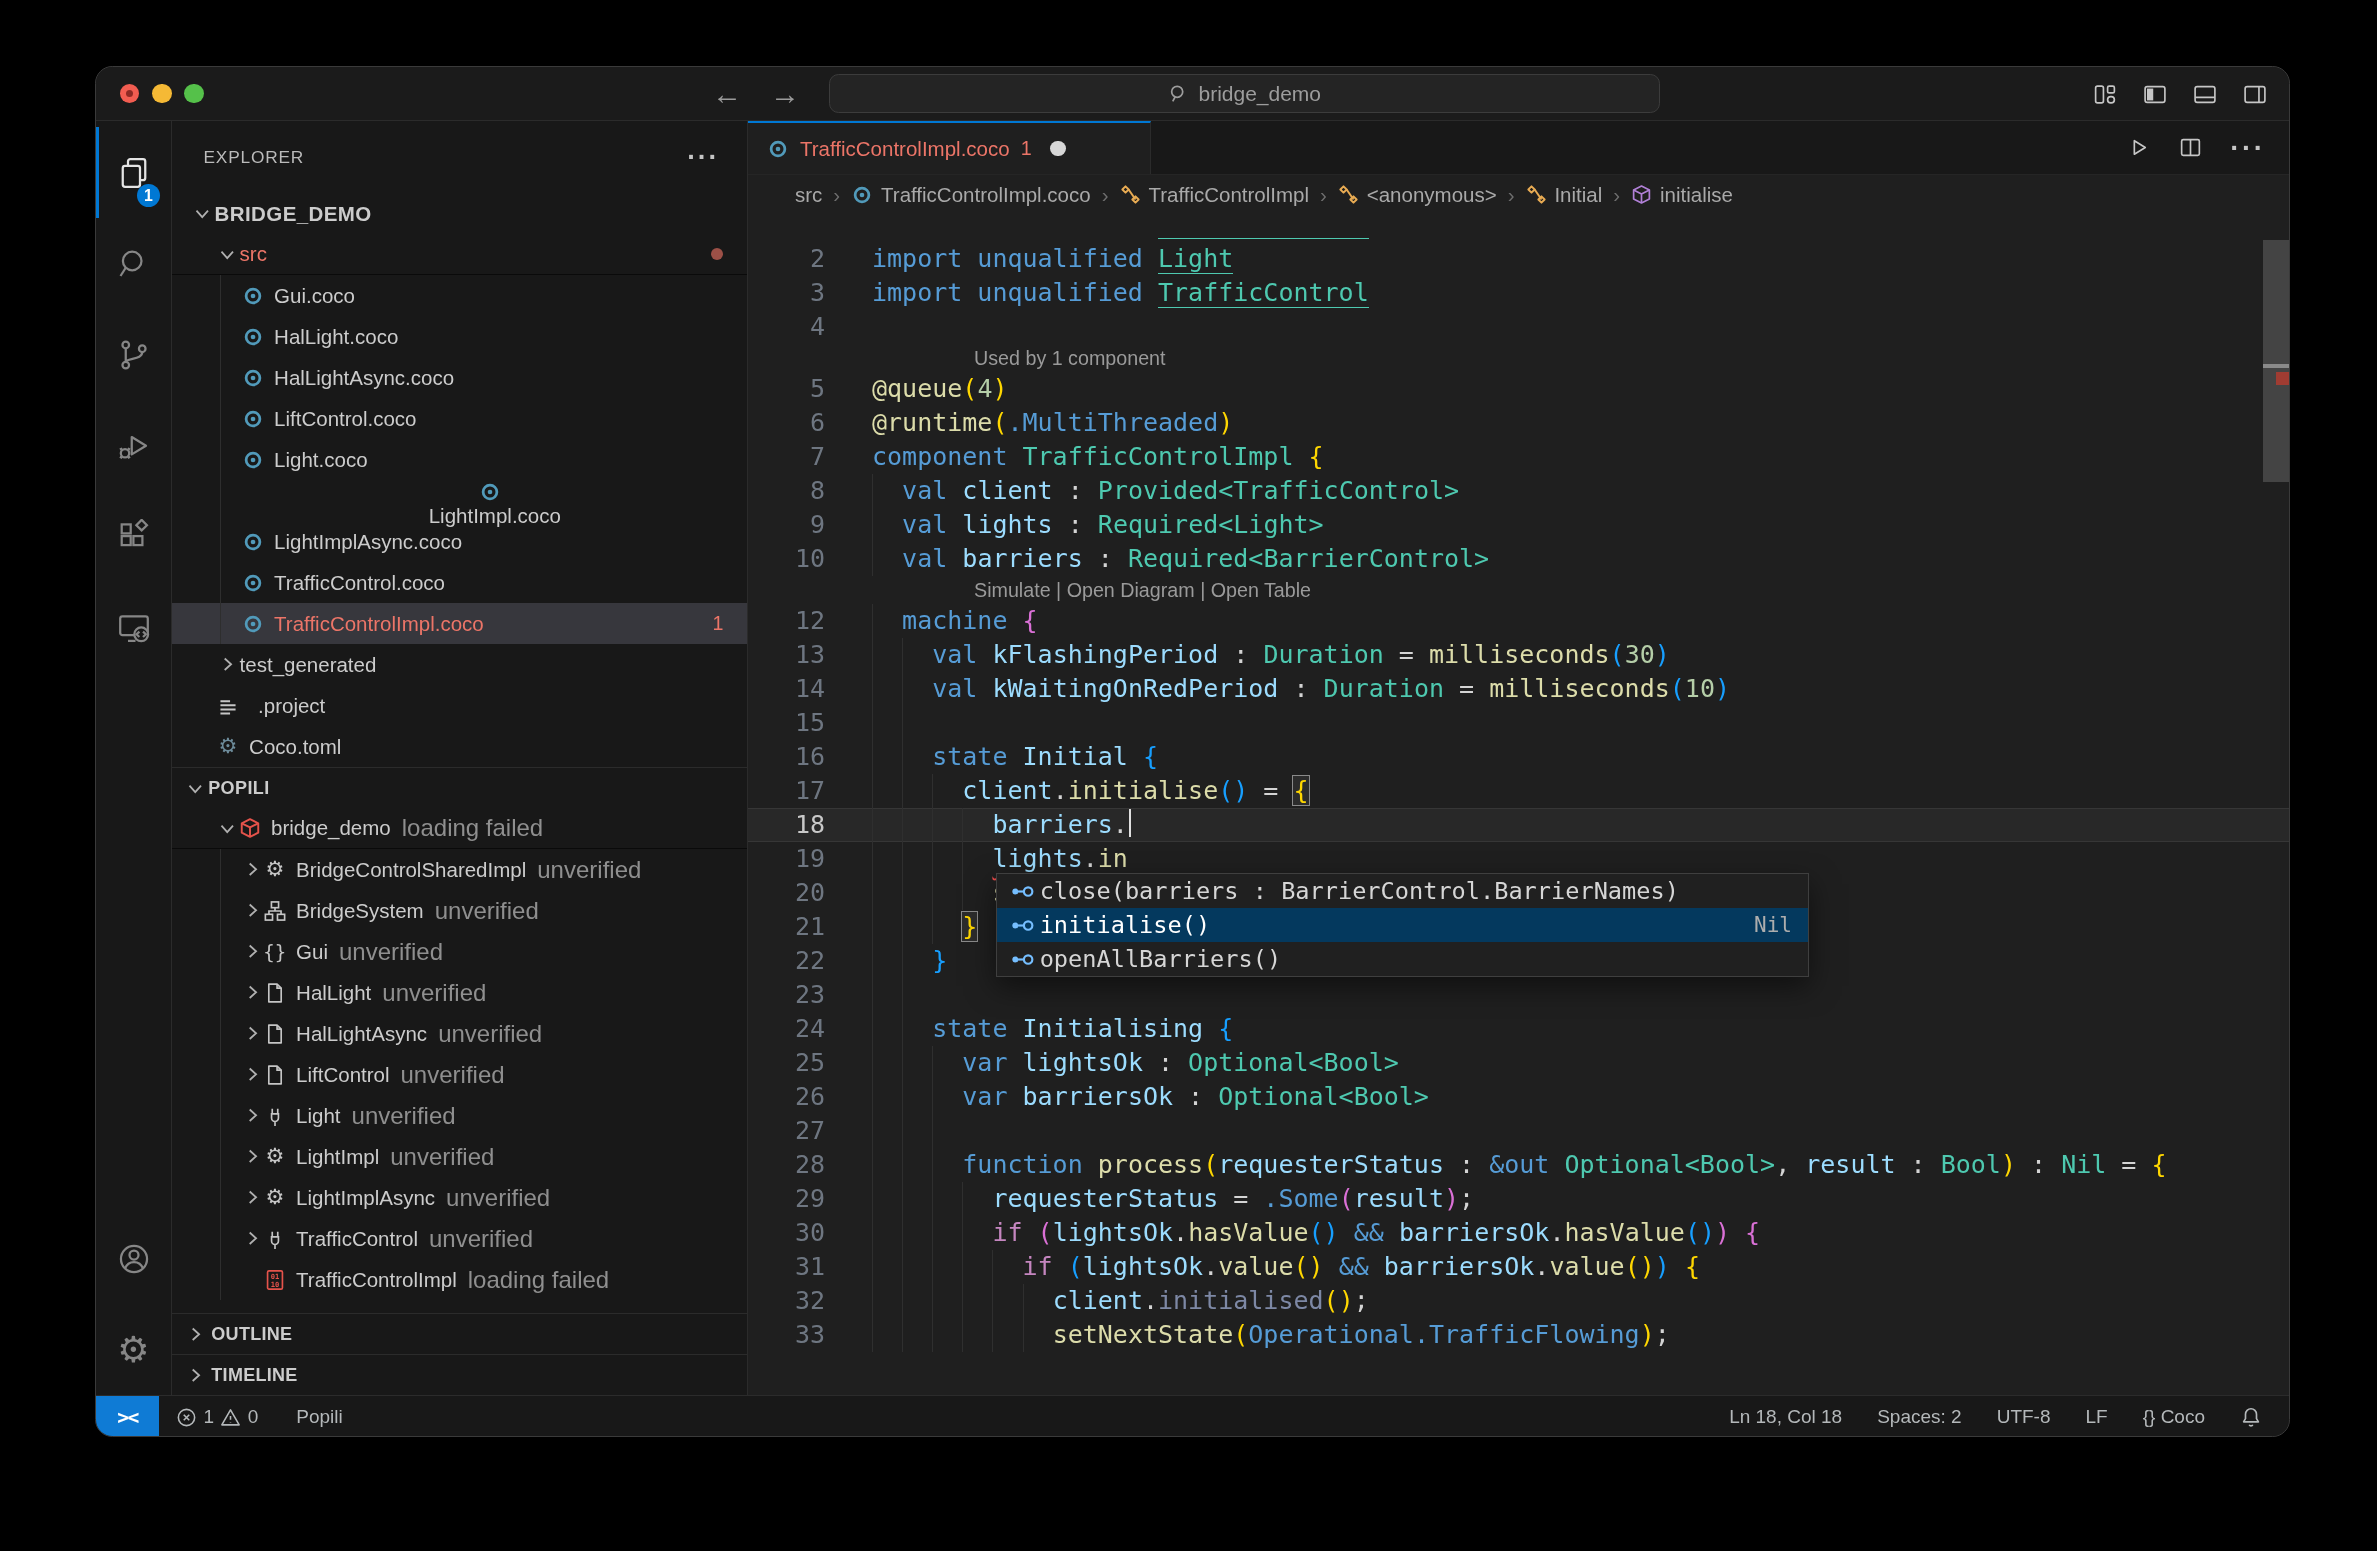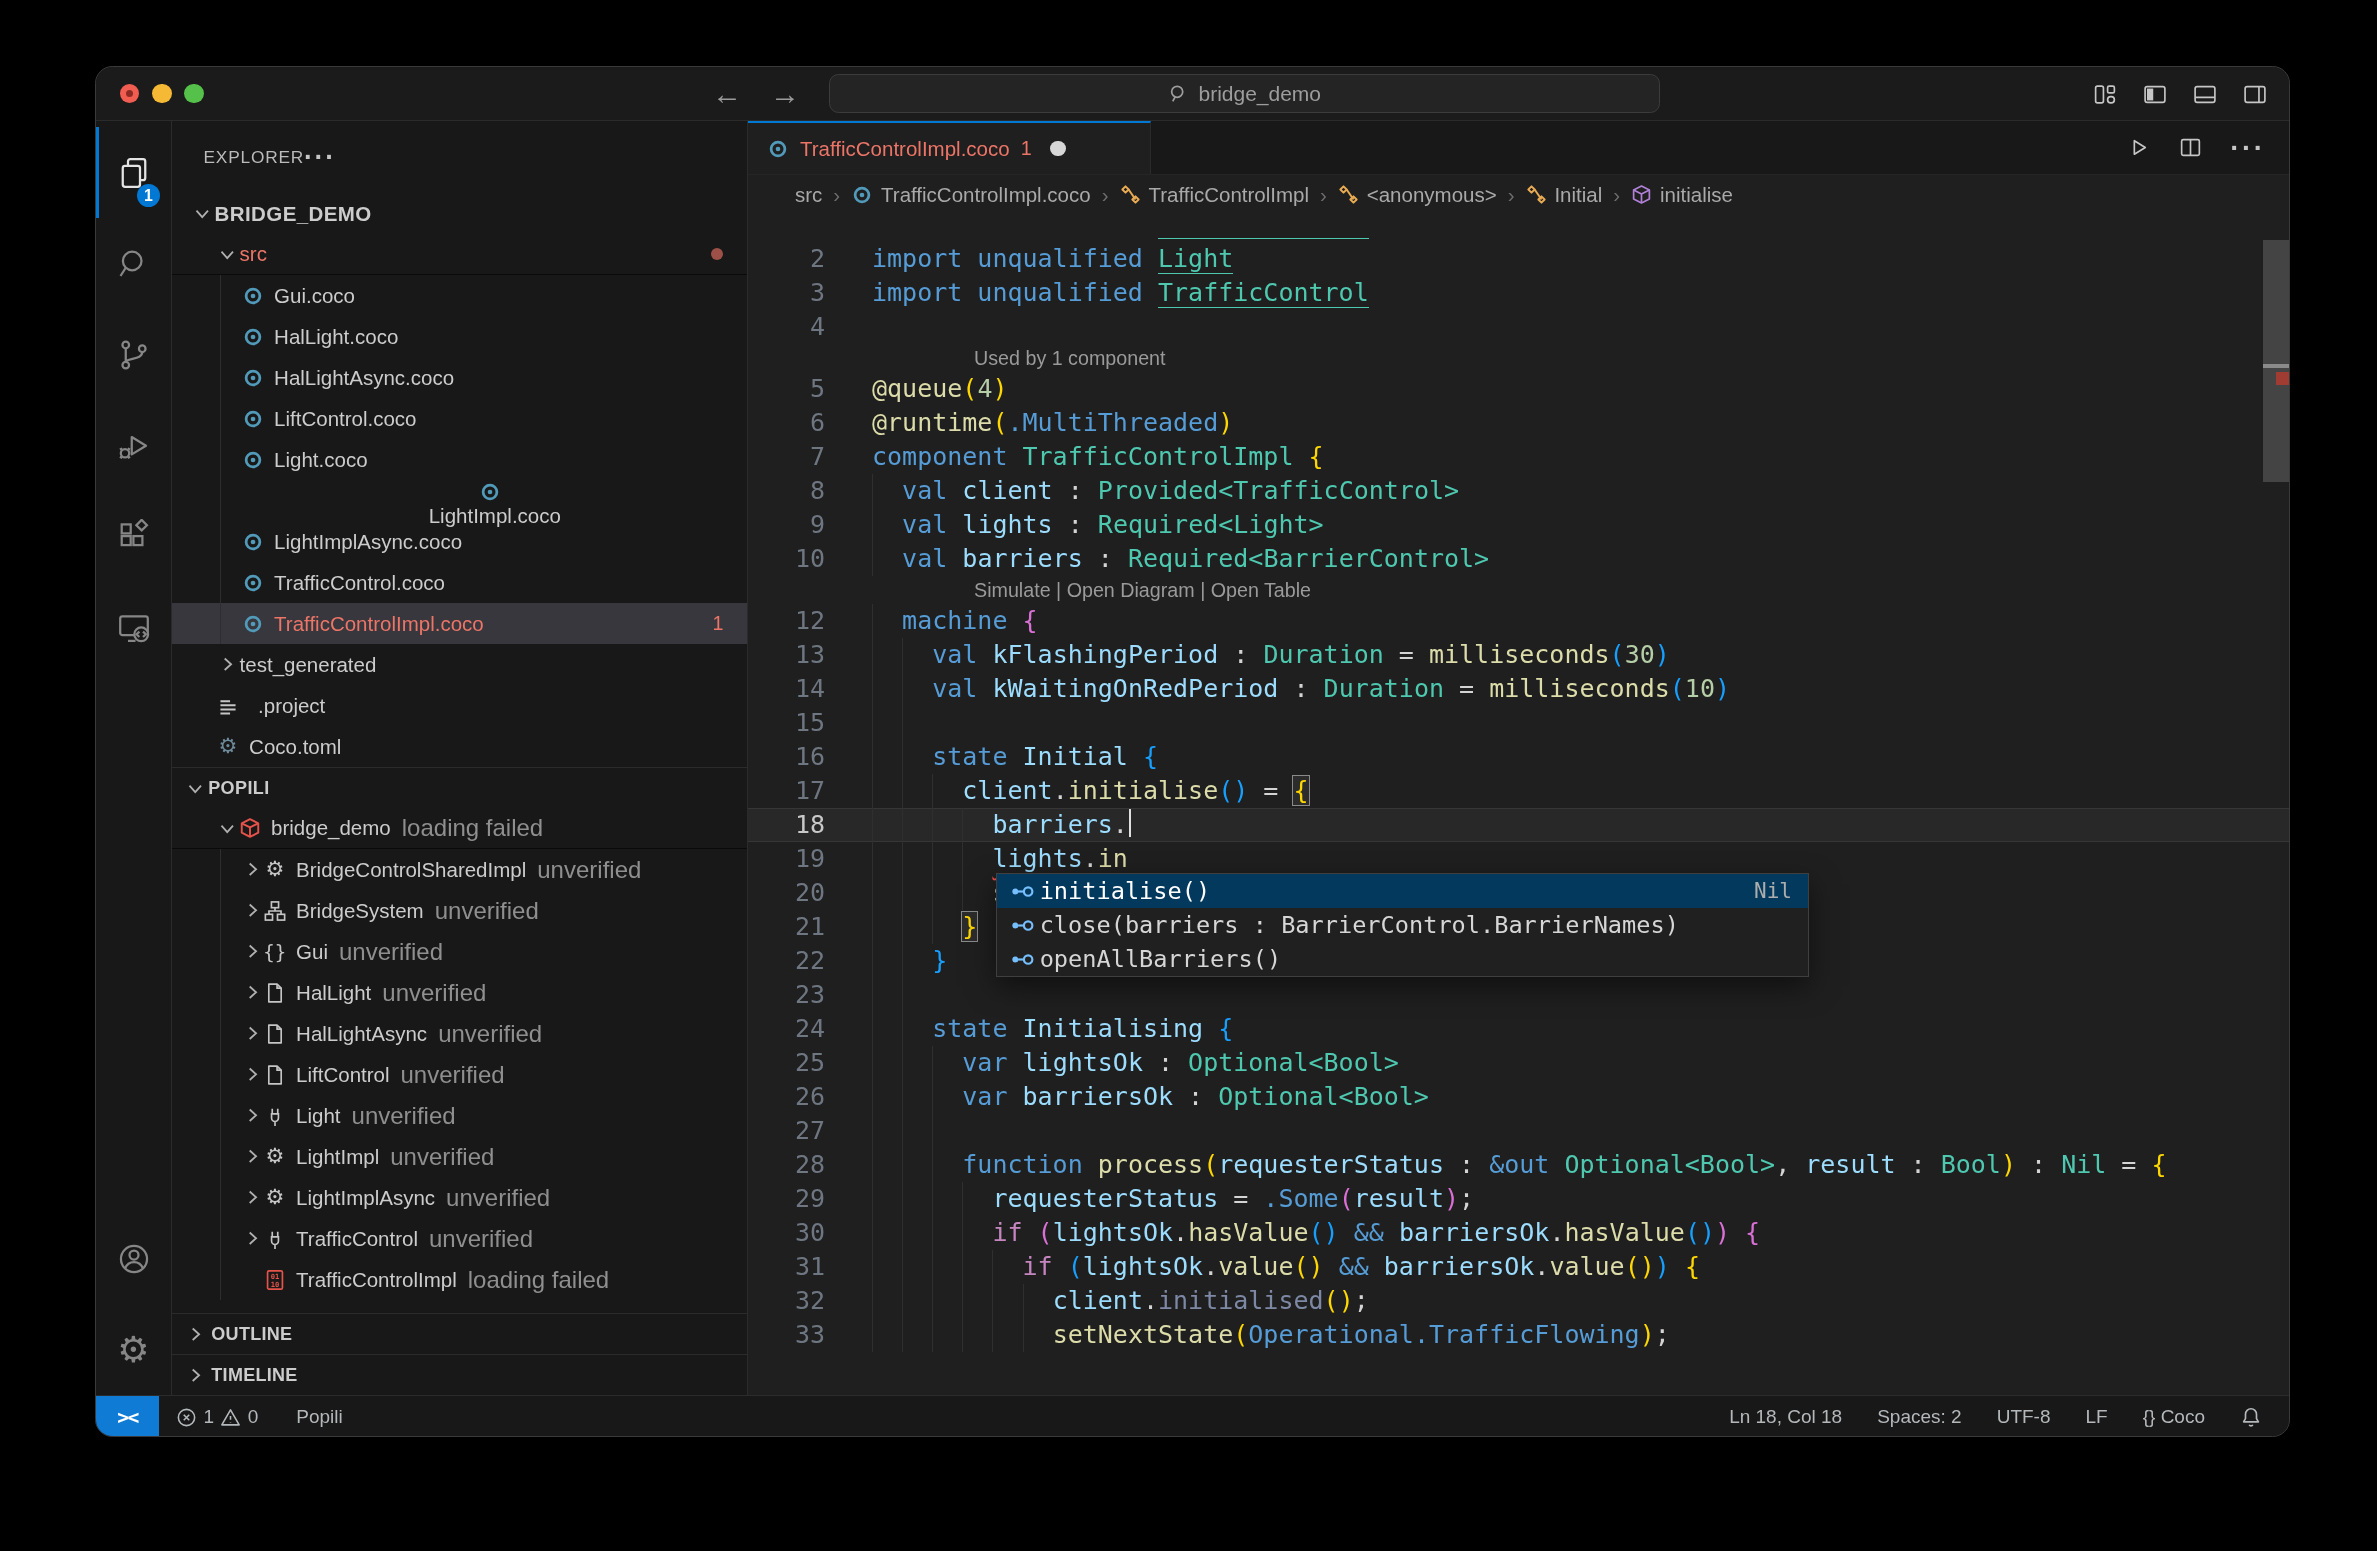--- a/index.html
+++ b/index.html
@@ -32,21 +32,21 @@
   .ab-item { position:relative; height:91px; display:flex; align-items:center; justify-content:center;
     color:#868686; border-left:3.2px solid transparent; border-right:3.2px solid transparent; }
   .ab-item.active { color:#e4e4e4; border-left-color:#0078d4; }
   .ab-badge { position:absolute; right:7.9px; bottom:11px; min-width:23.6px; height:23.6px; padding:0 4.7px;
     border-radius:12.6px; background:#0078d4; color:#fff; font:600 15.8px/23.6px "Liberation Sans",sans-serif; text-align:center; }
   .ab-spacer { flex:1; }
   .uni { font-family:"DejaVu Sans", sans-serif; }
 
   
   .sidebar { width:576px; background:#181818; border-right:0.8px solid #2b2b2b; display:flex; flex-direction:column; }
-  .sb-header { height:72px; display:flex; align-items:center; justify-content:flex-start;
+  .sb-header { height:72px; display:flex; align-items:center; justify-content:space-between;
     padding:0 28px 0 31.5px; color:#bbbbbb; font-size:17.3px; letter-spacing:0.8px; }
   .sb-more { color:#c5c5c5; font-size:27px; font-weight:bold; letter-spacing:1.6px; }
   .tree { flex:1; overflow:hidden; }
   .trow { position:relative; height:41px; display:flex; align-items:center; color:#cccccc; font-size:20.5px; white-space:nowrap; }
   .trow.sel { background:#37373d; }
   .trow.shadow { border-bottom:0.8px solid rgba(0,0,0,.55); }
   .trow .tw { width:22px; display:flex; justify-content:center; flex:0 0 22px; }
   .trow .ic { width:23.6px; flex:0 0 23.6px; margin-right:7.9px; display:flex; justify-content:center; align-items:center; }
   .trow .lbl { margin-left:1.6px; }
   .trow .lbl.bold { font-weight:bold; letter-spacing:0.4px; }
@@ -789,40 +789,40 @@
           </div>
           <div class="row">
             <div class="ln">32</div>
             <div class="lc"><span class="guide" style="left: calc(0ch + 22px);"></span><span class="guide" style="left: calc(2ch + 22px);"></span><span class="guide" style="left: calc(4ch + 22px);"></span><span class="guide" style="left: calc(6ch + 22px);"></span><span class="guide" style="left: calc(8ch + 22px);"></span><span class="guide" style="left: calc(10ch + 22px);"></span><span class="tk">            </span><span class="tk var">client</span><span class="tk p">.</span><span class="tk dull">initialised</span><span class="tk b1">()</span><span class="tk p">;</span></div>
           </div>
           <div class="row">
             <div class="ln">33</div>
             <div class="lc"><span class="guide" style="left: calc(0ch + 22px);"></span><span class="guide" style="left: calc(2ch + 22px);"></span><span class="guide" style="left: calc(4ch + 22px);"></span><span class="guide" style="left: calc(6ch + 22px);"></span><span class="guide" style="left: calc(8ch + 22px);"></span><span class="guide" style="left: calc(10ch + 22px);"></span><span class="tk">            </span><span class="tk fn">setNextState</span><span class="tk b1">(</span><span class="tk kw">Operational.TrafficFlowing</span><span class="tk b1">)</span><span class="tk p">;</span></div>
           </div>
           <div class="suggest">
+            <div class="s-row">
+              <span class="s-icon">
+                <svg width="25" height="25" viewBox="0 0 16 16">
+                  <circle cx="3.4" cy="8" r="1.9" fill="#75beff"></circle>
+                  <line x1="5" y1="8" x2="9.2" y2="8" stroke="#75beff" stroke-width="1.4"></line>
+                  <circle cx="11.6" cy="8" r="2.7" fill="none" stroke="#75beff" stroke-width="1.4"></circle>
+                </svg>
+              </span>
+              <span>close(barriers : BarrierControl.BarrierNames)</span>
+            </div>
             <div class="s-row sel">
               <span class="s-icon">
                 <svg width="25" height="25" viewBox="0 0 16 16">
                   <circle cx="3.4" cy="8" r="1.9" fill="#75beff"></circle>
                   <line x1="5" y1="8" x2="9.2" y2="8" stroke="#75beff" stroke-width="1.4"></line>
                   <circle cx="11.6" cy="8" r="2.7" fill="none" stroke="#75beff" stroke-width="1.4"></circle>
                 </svg>
               </span>
               <span>initialise()</span>
               <span class="s-detail">Nil</span>
-            </div>
-            <div class="s-row">
-              <span class="s-icon">
-                <svg width="25" height="25" viewBox="0 0 16 16">
-                  <circle cx="3.4" cy="8" r="1.9" fill="#75beff"></circle>
-                  <line x1="5" y1="8" x2="9.2" y2="8" stroke="#75beff" stroke-width="1.4"></line>
-                  <circle cx="11.6" cy="8" r="2.7" fill="none" stroke="#75beff" stroke-width="1.4"></circle>
-                </svg>
-              </span>
-              <span>close(barriers : BarrierControl.BarrierNames)</span>
             </div>
             <div class="s-row">
               <span class="s-icon">
                 <svg width="25" height="25" viewBox="0 0 16 16">
                   <circle cx="3.4" cy="8" r="1.9" fill="#75beff"></circle>
                   <line x1="5" y1="8" x2="9.2" y2="8" stroke="#75beff" stroke-width="1.4"></line>
                   <circle cx="11.6" cy="8" r="2.7" fill="none" stroke="#75beff" stroke-width="1.4"></circle>
                 </svg>
               </span>
               <span>openAllBarriers()</span>

